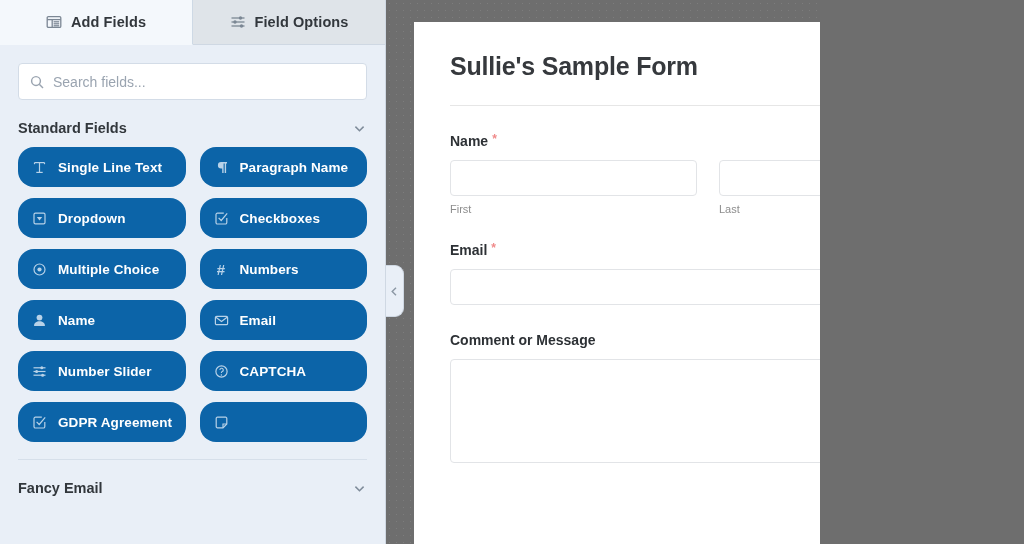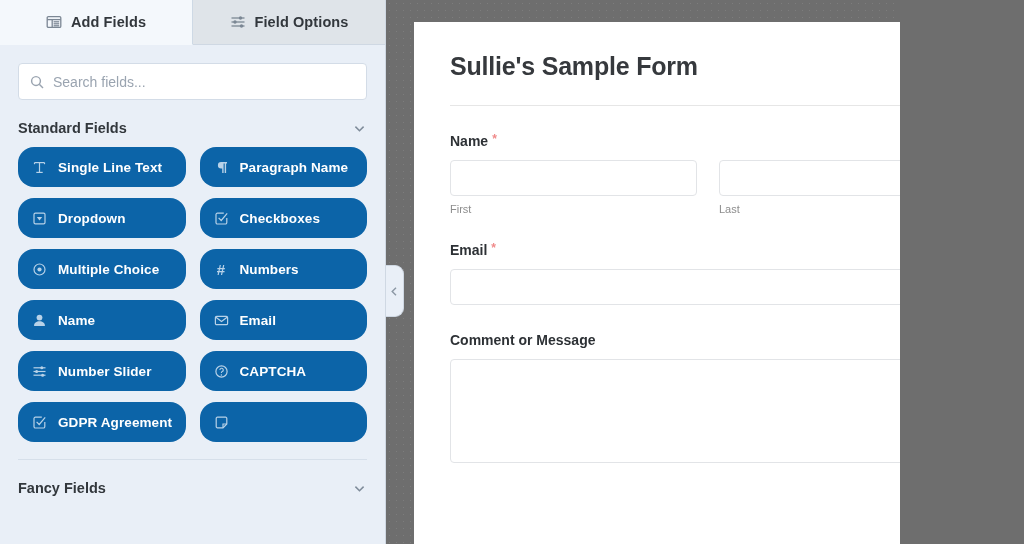--- a/index.html
+++ b/index.html
@@ -2,21 +2,21 @@
 <html><head>
 <meta charset="utf-8">
 <style>
   * { box-sizing: border-box; margin: 0; padding: 0; }
   html, body {
     width: 1024px; height: 544px;
     overflow: hidden;
     font-family: "Liberation Sans", sans-serif;
     background: #6e6e6e;
   }
-  #app { position: relative; width: 900px; height: 544px; display: flex; }
+  #app { position: relative; width: 820px; height: 544px; display: flex; }
 
   
   #sidebar {
     position: relative;
     width: 386px; height: 544px;
     background: #e9eff7;
     background-image: radial-gradient(#dce5f0 0.6px, transparent 0.7px);
     background-size: 4px 4px;
     display: flex; flex-direction: column;
     flex: 0 0 386px;
@@ -355,21 +355,21 @@
             <polyline points="12.8,9 9,9 9,12.8"></polyline>
           </svg>
         </span>
       </div>
 
     </div>
 
     <div class="divider"></div>
 
     <div class="group-head">
-      <span class="gtitle">Fancy Fields</span>
+      <span class="gtitle">Fancy Email</span>
       <span class="chev">
         <svg viewBox="0 0 15 15" fill="none" stroke="currentColor" stroke-width="1.5">
           <polyline points="3.4,5.6 7.5,9.7 11.6,5.6"></polyline>
         </svg>
       </span>
     </div>
 
   </div>
 
   <div id="handle">

